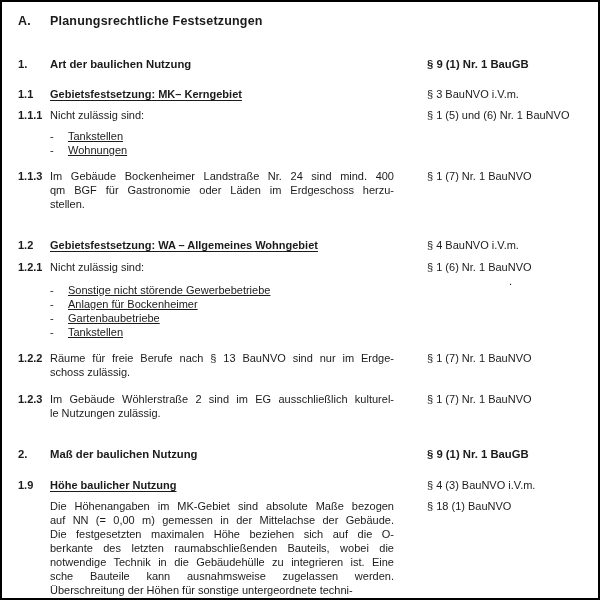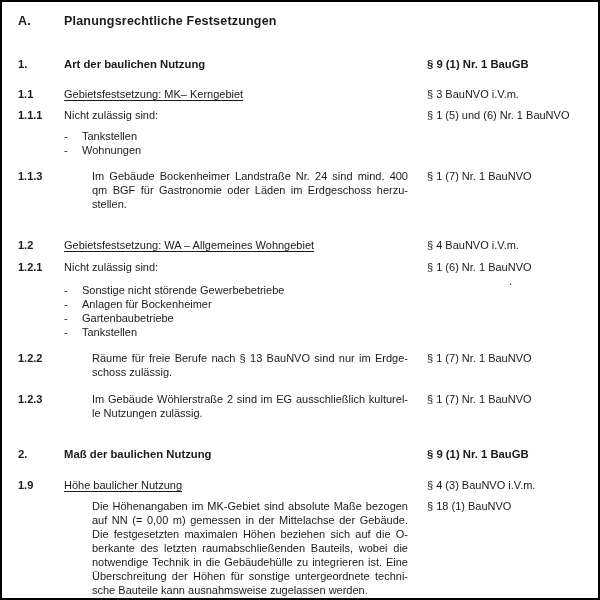--- a/index.html
+++ b/index.html
@@ -10,33 +10,33 @@
     background:#ffffff;
     border:2px solid #000000;
     overflow:hidden;
     font-family:"Liberation Sans", sans-serif;
     color:#1b1b1b;
     font-size:11px;
     line-height:14px;
   }
   .row{position:absolute;left:0;width:100%;}
   .num{position:absolute;left:16px;top:0;white-space:nowrap;font-weight:bold;}
-  .content{position:absolute;left:62px;top:0;width:344px;}
+  .content{position:absolute;left:48px;top:0;width:344px;}
   .ref{position:absolute;left:425px;top:0;width:170px;white-space:nowrap;}
   .doc-title{font-weight:700;font-size:12.5px;letter-spacing:.2px;}
   .doc-title .num{font-weight:700;}
   .sec-head{font-weight:700;font-size:11.3px;}
   .sec-head .num{font-weight:700;}
-  .ul{text-decoration:underline;text-underline-offset:2px;text-decoration-thickness:1px;}
+  .ul{text-decoration:underline;text-underline-offset:2px;text-decoration-thickness:1px;font-weight:bold;}
   .content.nowrap{white-space:nowrap;}
   
-  .just .tline{text-align:justify;text-align-last:justify;margin-left:28px;}
+  .just .tline{text-align:justify;text-align-last:justify;}
   .just .tline:last-child{text-align-last:left;}
   
-  .bullets .tline{position:relative;padding-left:18px;}
+  .bullets .tline{position:relative;padding-left:18px;text-decoration:underline;}
   .bullets .tline::before{content:"-";position:absolute;left:0;top:0;}
   .stray{position:absolute;font-size:11px;}
 </style>
 </head>
 <body>
 
 <div class="page">
 
   <div class="row doc-title" style="top:12px">
     <span class="num">A.</span>
@@ -128,22 +128,22 @@
   <div class="row" style="top:476px">
     <span class="num">1.9</span>
     <span class="content nowrap ul">Höhe baulicher Nutzung</span>
     <span class="ref">§ 4 (3) BauNVO i.V.m.</span>
   </div>
 
   <div class="row" style="top:497px">
     <div class="content just">
         <div class="tline">Die Höhenangaben im MK-Gebiet sind absolute Maße bezogen</div>
         <div class="tline">auf NN (= 0,00 m) gemessen in der Mittelachse der Gebäude.</div>
-        <div class="tline">Die festgesetzten maximalen Höhen beziehen sich auf die O-</div>
+        <div class="tline">Die festgesetzten maximalen Höhe beziehen sich auf die O-</div>
         <div class="tline">berkante des letzten raumabschließenden Bauteils, wobei die</div>
         <div class="tline">notwendige Technik in die Gebäudehülle zu integrieren ist. Eine</div>
+        <div class="tline">sche Bauteile kann ausnahmsweise zugelassen werden.</div>
         <div class="tline">Überschreitung der Höhen für sonstige untergeordnete techni-</div>
-        <div class="tline">sche Bauteile kann ausnahmsweise zugelassen werden.</div>
       </div>
     <span class="ref">§ 18 (1) BauNVO</span>
   </div>
 
 </div>
 
 </body></html>

